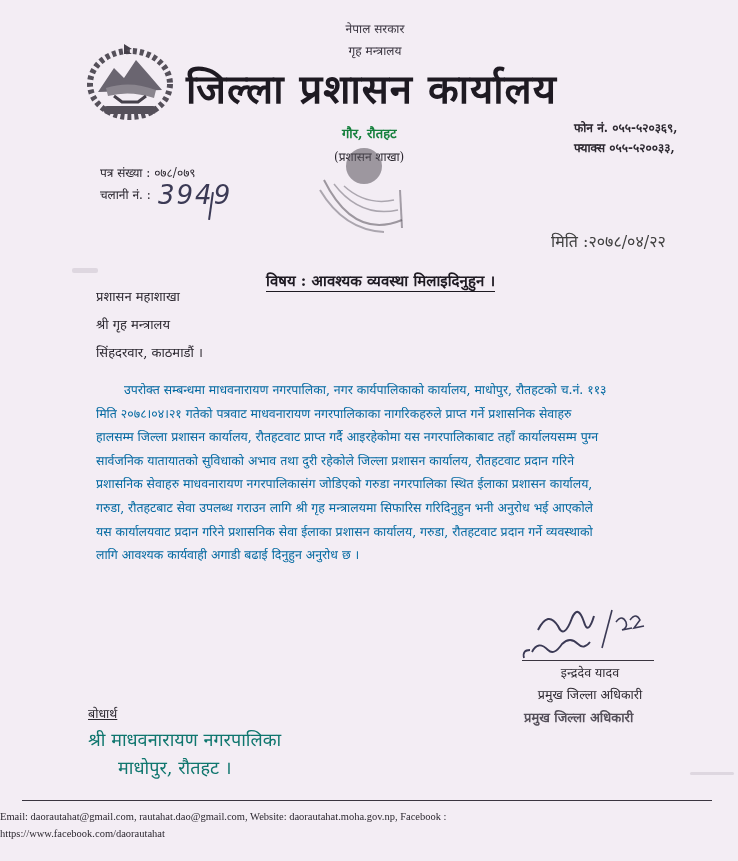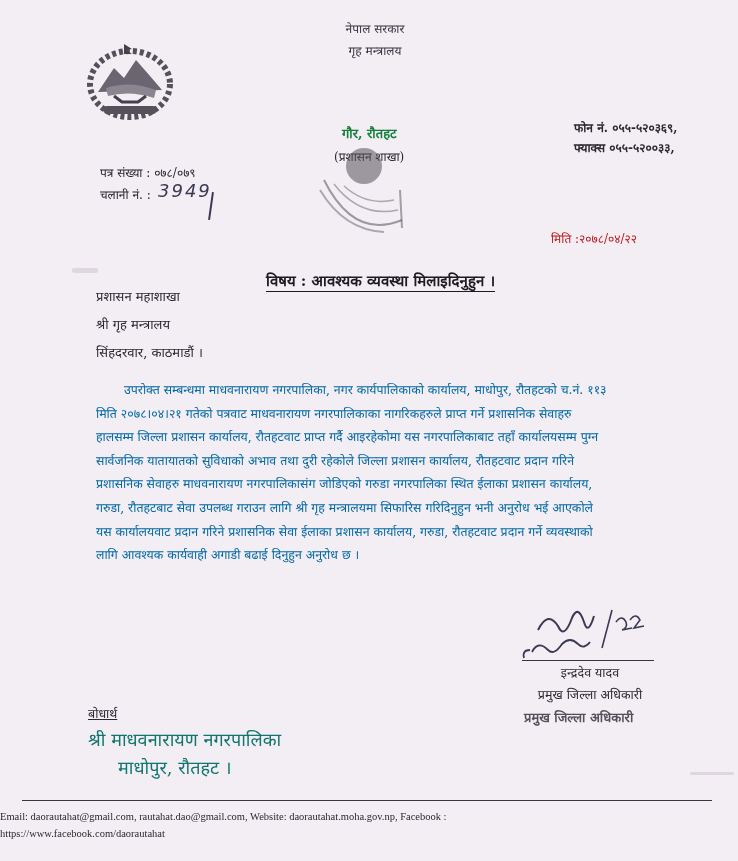--- a/index.html
+++ b/index.html
@@ -20,24 +20,24 @@
       white-space: nowrap;
     }
     .logo {
       width: 92px; height: 82px;
     }
     .location { font-size: 13px; font-weight: bold; color: #15803d; }
     .branch { font-size: 12px; color: #2c2830; }
     .contact { font-size: 12px; font-weight: bold; color: #2c2830; line-height: 20px; }
     .ref { font-size: 12px; color: #2c2830; line-height: 18px; }
     .handwritten {
-      font-family: "DejaVu Sans", sans-serif; font-size: 18px; font-style: italic;
+      font-family: "DejaVu Sans", sans-serif; font-size: 26px; font-style: italic;
       color: #3b3a55; letter-spacing: 2px;
     }
-    .date-line { font-size: 12px; color: #b91c1c; }
+    .date-line { font-size: 16px; color: #404040; }
     .subject {
       font-size: 15px; font-weight: bold; color: #1e1a22;
       border-bottom: 1.5px solid #1e1a22; padding-bottom: 1px; white-space: nowrap; margin-top: 16px;
     }
     .addr { font-size: 13px; color: #2c2830; line-height: 28px; }
     .body-text {
       font-size: 12.4px; color: #0369a1; line-height: 23.6px;
       text-align: justify; width: 578px;
     }
     .body-text .indent { display: inline-block; width: 28px; }
@@ -66,20 +66,21 @@
       <path d="M22 48 Q46 40 72 50 L70 58 Q46 50 24 56 Z" fill="#8a858e"></path>
       <path d="M40 14 L40 4 L48 9 L42 10 L48 14 Z" fill="#45404a"></path>
       <rect x="20" y="66" width="52" height="8" rx="3" fill="#55505a"></rect>
       <path d="M30 56 L38 62 L54 62 L62 56" stroke="#45404a" stroke-width="3" fill="none"></path>
     </svg>
   </div>
 
   <div class="abs gov-line" style="left:275px; top:20px;">नेपाल सरकार</div>
   <div class="abs gov-line" style="left:275px; top:42px;">गृह मन्त्रालय</div>
 
+  <div class="abs office-title" style="left:186px; top:60px;">जिल्ला प्रशासन कार्यालय</div>
 
   <div class="abs location" style="left:342px; top:124px;">गौर, रौतहट</div>
   <div class="abs branch" style="left:334px; top:148px;">(प्रशासन शाखा)</div>
 
   <div class="abs" style="left:314px; top:140px;">
     <svg width="96" height="100" viewBox="0 0 96 100">
       <circle cx="50" cy="26" r="18" fill="#55505a" opacity="0.55"></circle>
       <path d="M10 40 Q40 100 88 80" stroke="#55505a" stroke-width="2" fill="none" opacity="0.55"></path>
       <path d="M6 50 Q30 90 70 92" stroke="#55505a" stroke-width="2" fill="none" opacity="0.45"></path>
       <path d="M20 44 Q46 78 84 70" stroke="#55505a" stroke-width="1.5" fill="none" opacity="0.45"></path>

